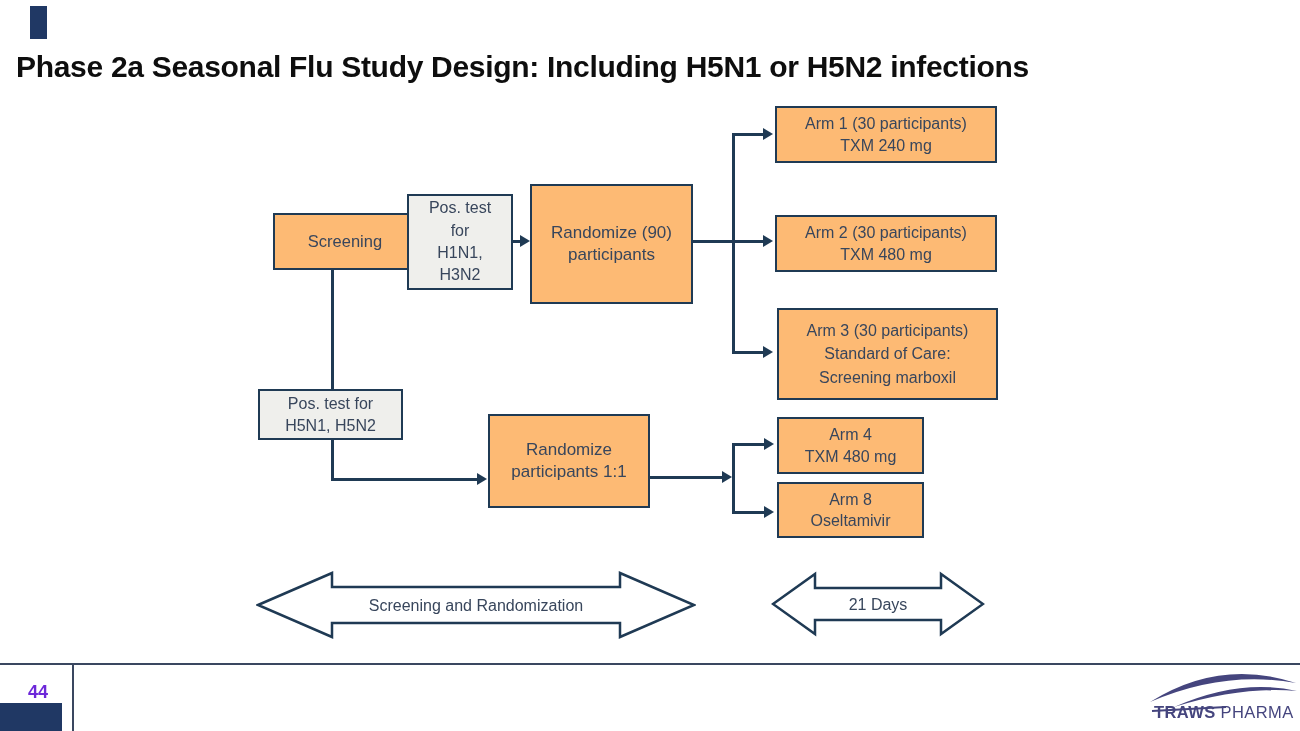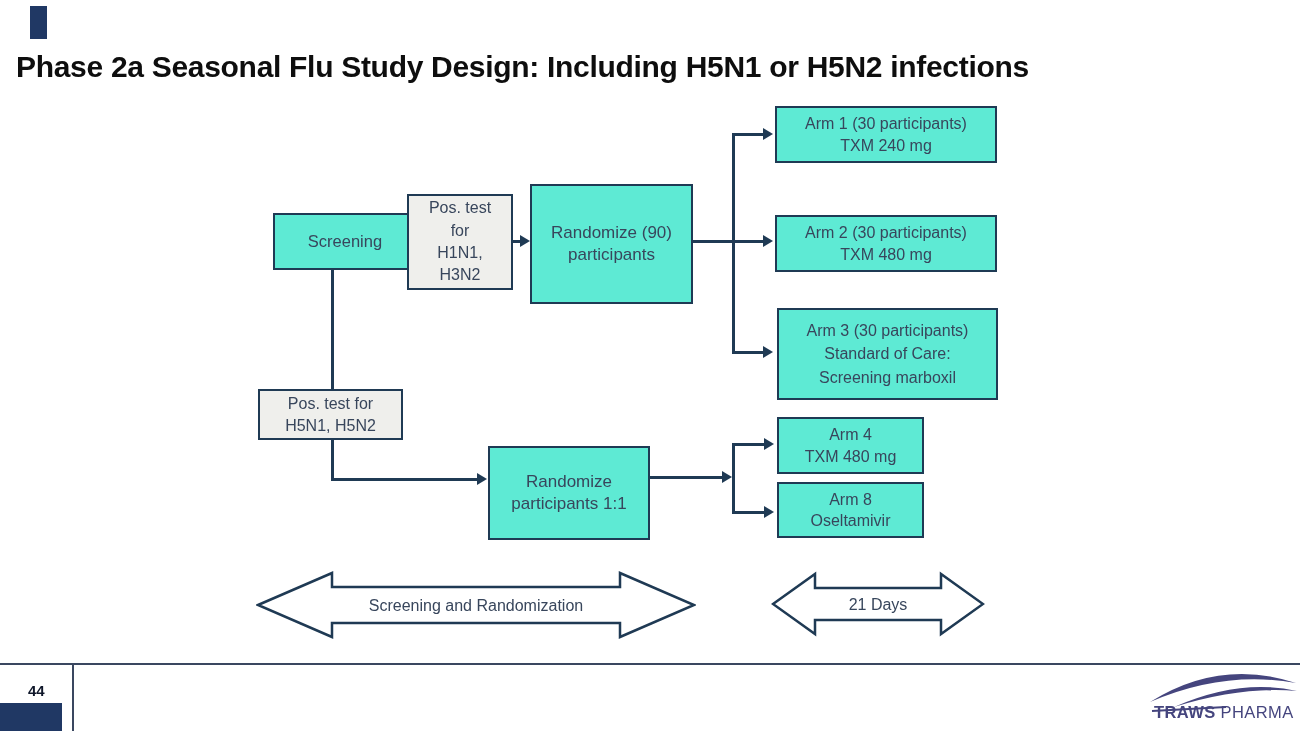--- a/index.html
+++ b/index.html
@@ -17,50 +17,50 @@
   
   .accent-top{
     position:absolute;left:30px;top:6px;width:17px;height:33px;background:#203864;
   }
   .accent-bottom{
     position:absolute;left:0;top:703px;width:62px;height:28px;background:#203864;
   }
   
   .box{
     position:absolute;box-sizing:border-box;
-    border:2px solid #1f3a54;background:#5eead4;color:#38465c;
+    border:2px solid #1f3a54;background:#fdba74;color:#38465c;
     display:flex;flex-direction:column;justify-content:center;align-items:center;
     text-align:center;font-size:16.5px;line-height:1.32;z-index:3;
   }
   .box.grey{background:#efefec;}
   #box-screening   {left:273px;top:213px;width:144px;height:57px;}
   #box-postest-a   {left:407px;top:194px;width:106px;height:96px;font-size:16px;line-height:1.4;}
   #box-randomize90 {left:530px;top:184px;width:163px;height:120px;font-size:17px;}
   #box-arm1        {left:775px;top:106px;width:222px;height:57px;font-size:16px;}
   #box-arm2        {left:775px;top:215px;width:222px;height:57px;font-size:16px;}
   #box-arm3        {left:777px;top:308px;width:221px;height:92px;font-size:16px;line-height:1.45;align-items:center;}
   #box-postest-b   {left:258px;top:347px;width:145px;height:51px;font-size:16px;line-height:1.35;margin-top:42px;}
-  #box-randomize11 {left:488px;top:446px;width:162px;height:94px;font-size:17px;}
+  #box-randomize11 {left:488px;top:414px;width:162px;height:94px;font-size:17px;}
   #box-arm4        {left:777px;top:417px;width:147px;height:57px;font-size:16px;}
   #box-arm5        {left:777px;top:482px;width:147px;height:56px;font-size:16px;}
   
   .cline{position:absolute;background:#1f3a54;z-index:1;}
   .ahead{
     position:absolute;width:0;height:0;z-index:2;
     border-top:6px solid transparent;border-bottom:6px solid transparent;
     border-left:10px solid #1f3a54;
   }
   
   .dblarrow{position:absolute;z-index:2;}
   .dblarrow text{fill:#38465c;font-size:16px;font-family:"Liberation Sans",sans-serif;}
   
   .footer-line{position:absolute;left:0;top:663px;width:1300px;height:2px;background:#3a4760;}
   .footer-vline{position:absolute;left:72px;top:663px;width:2px;height:68px;background:#3a4760;}
   .page-number{
-    position:absolute;left:28px;top:682px;font-size:15px;font-weight:700;color:#0f172a;
+    position:absolute;left:28px;top:682px;font-size:18px;font-weight:700;color:#6d28d9;
   }
   .logo{position:absolute;left:1148px;top:666px;width:152px;height:58px;}
   .logo text{font-size:16.5px;fill:#45457e;letter-spacing:0.4px;}
   .logo .b{font-weight:700;}
 </style>
 </head>
 <body>
 
 <div class="accent-top"></div>
 

